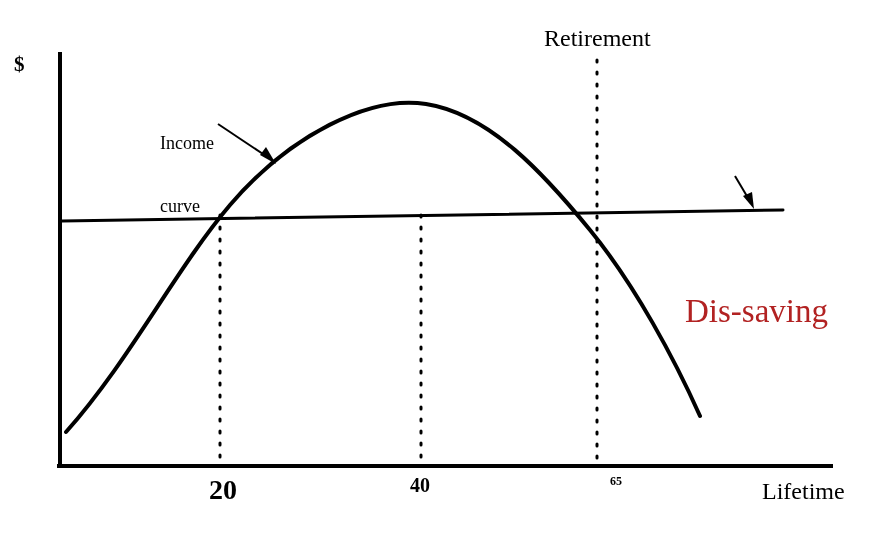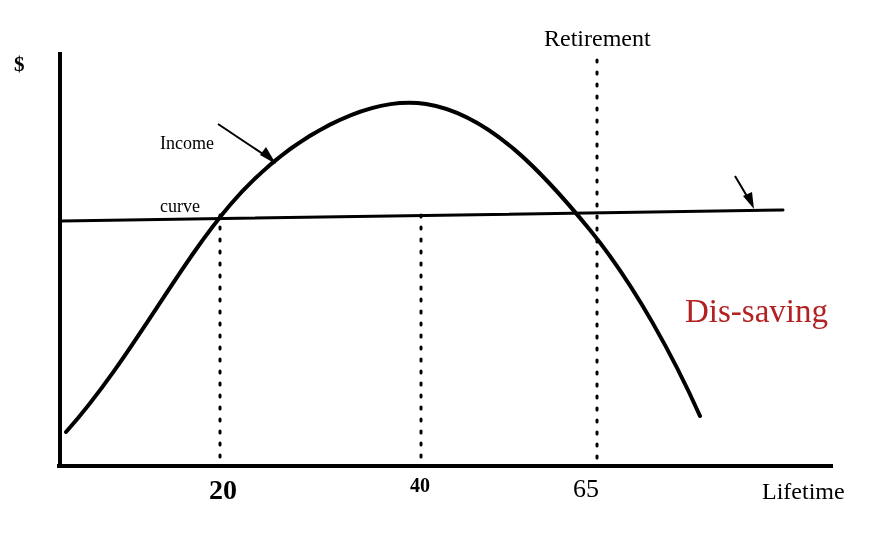--- a/index.html
+++ b/index.html
@@ -38,21 +38,21 @@
     font-size: 21px;
     font-weight: bold;
   }
   .axis-lifetime {
     left: 762px;
     top: 478px;
     font-size: 24px;
   }
   .tick-20 { left: 209px; top: 474px; font-size: 28px; font-weight: bold; }
   .tick-40 { left: 410px; top: 474px; font-size: 20px; font-weight: bold; text-align: center; }
-  .tick-65 { left: 573px; top: 474px; font-size: 26px; font-weight: normal; }
+  .tick-65 { left: 610px; top: 474px; font-size: 12px; font-weight: bold; }
   .ann-income {
     left: 160px;
     top: 91px;
     font-size: 18px;
     line-height: 21px;
   }
   .ann-retirement {
     left: 544px;
     top: 25px;
     font-size: 24px;

